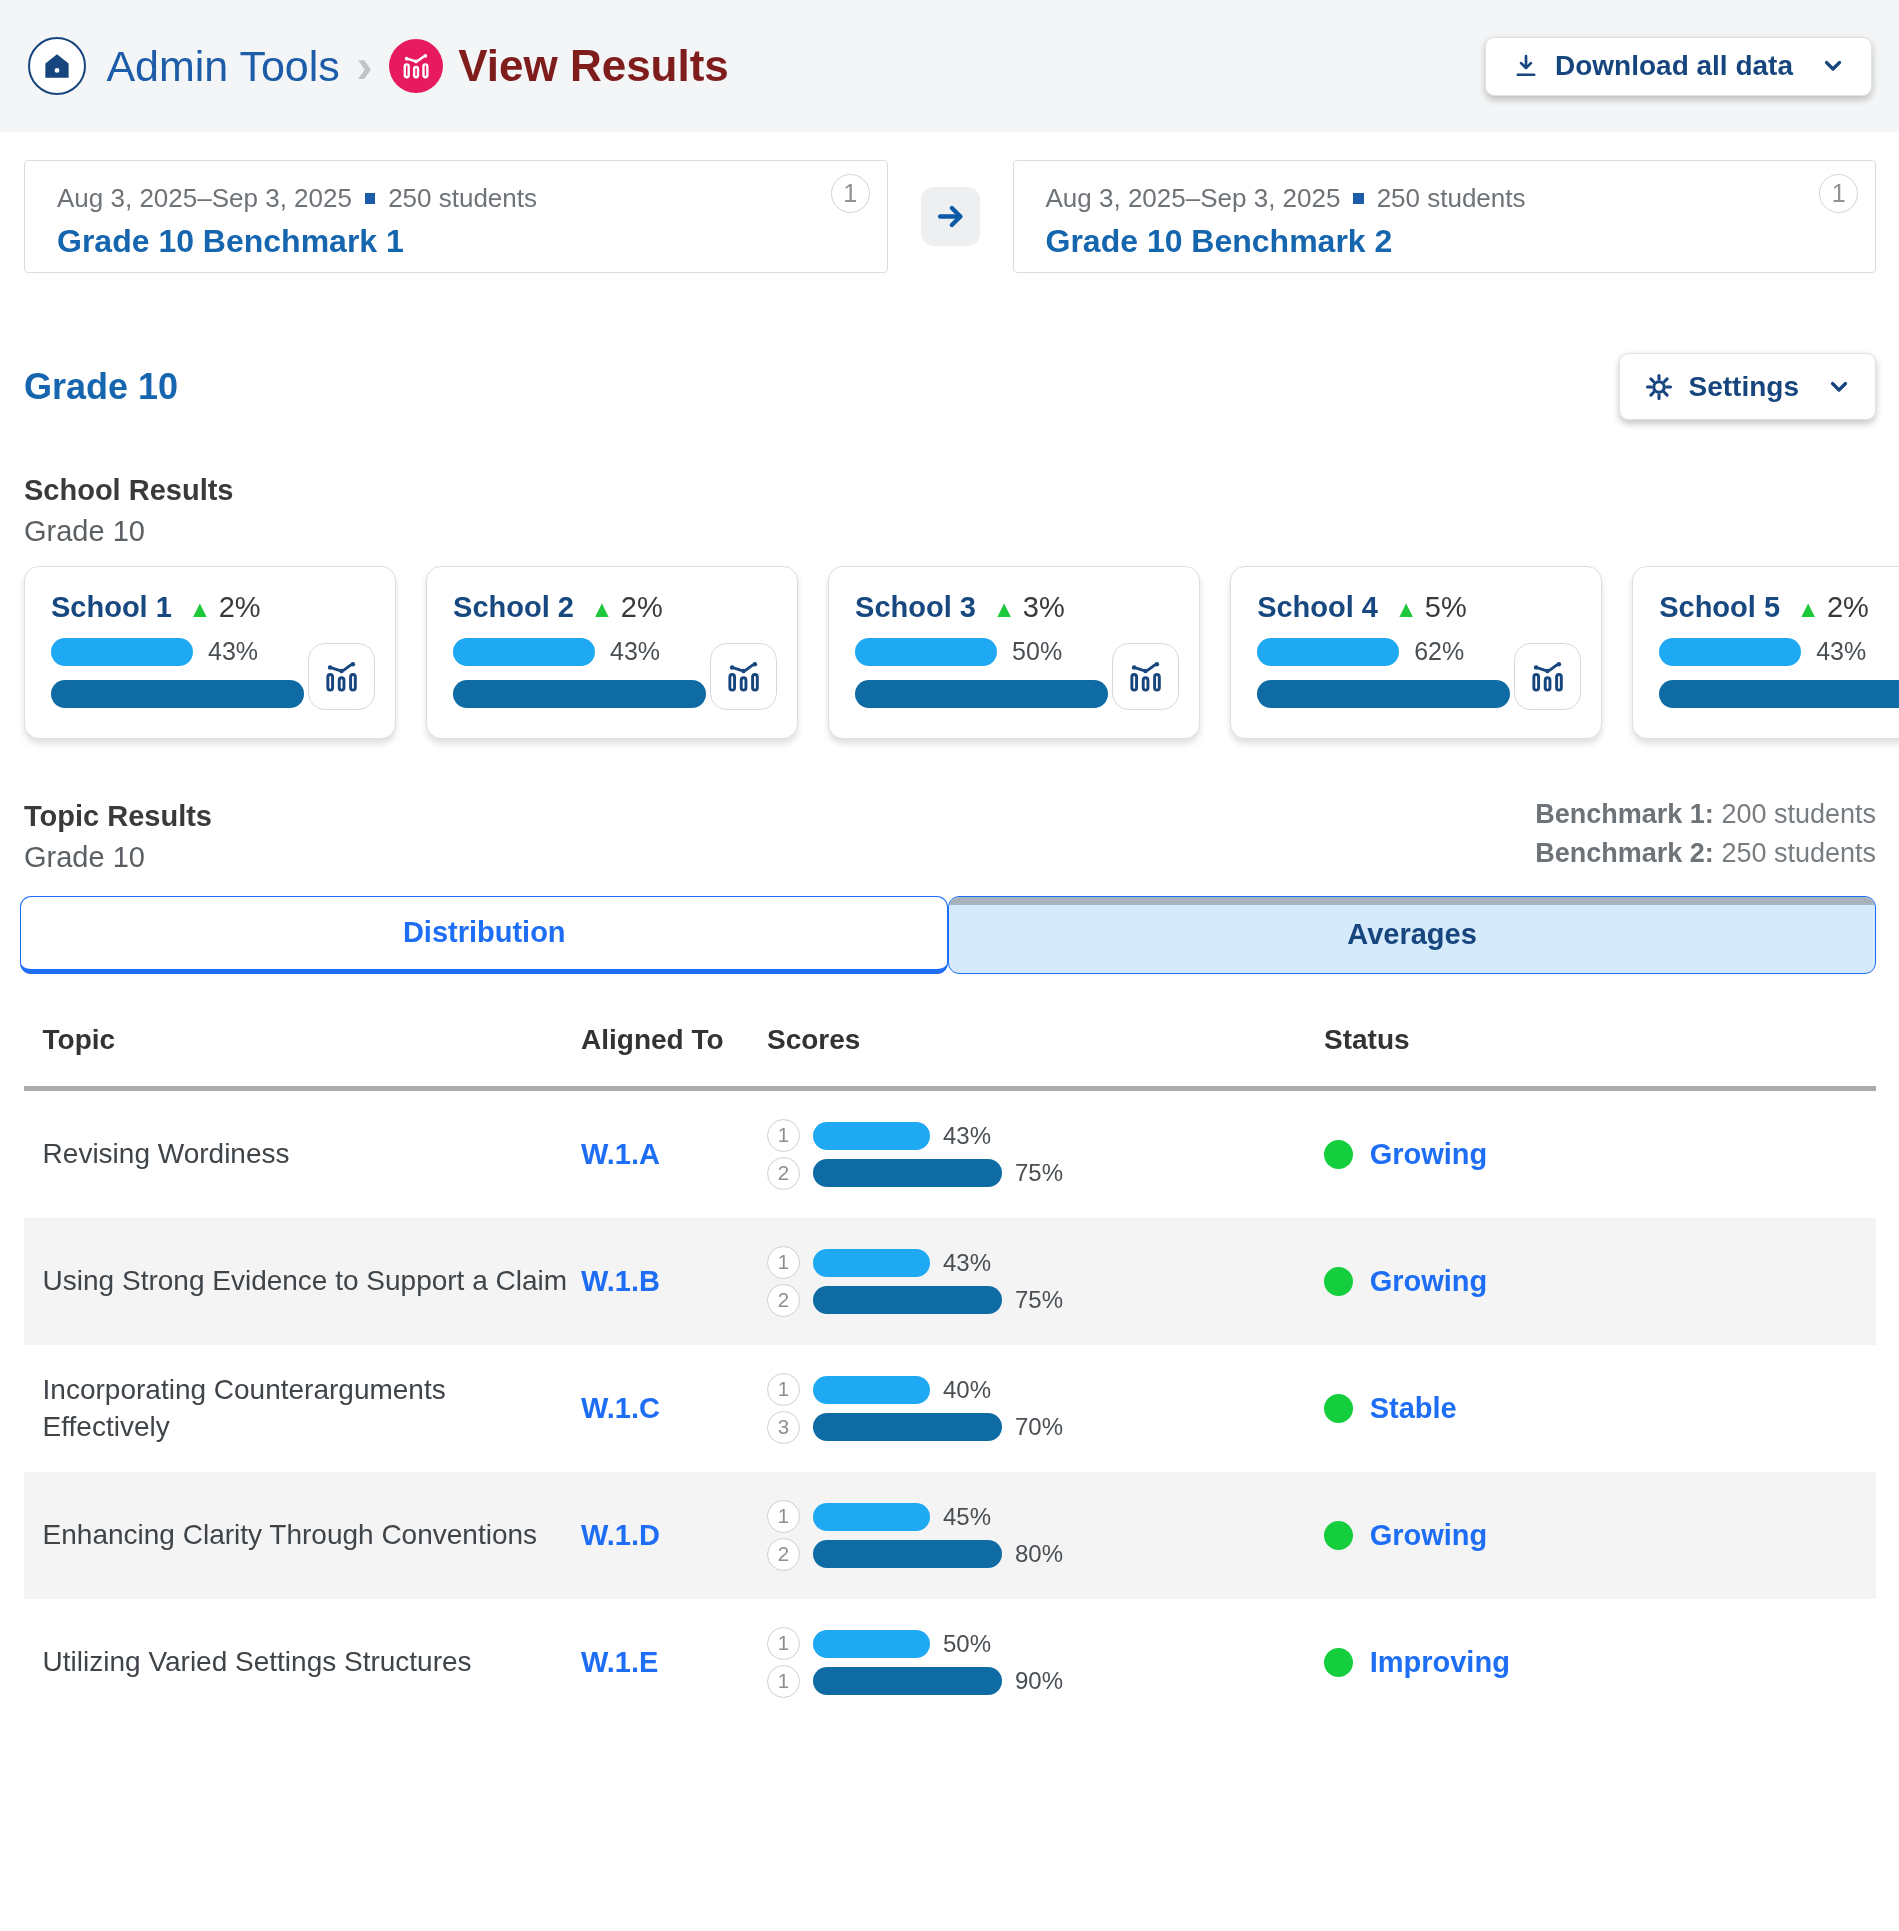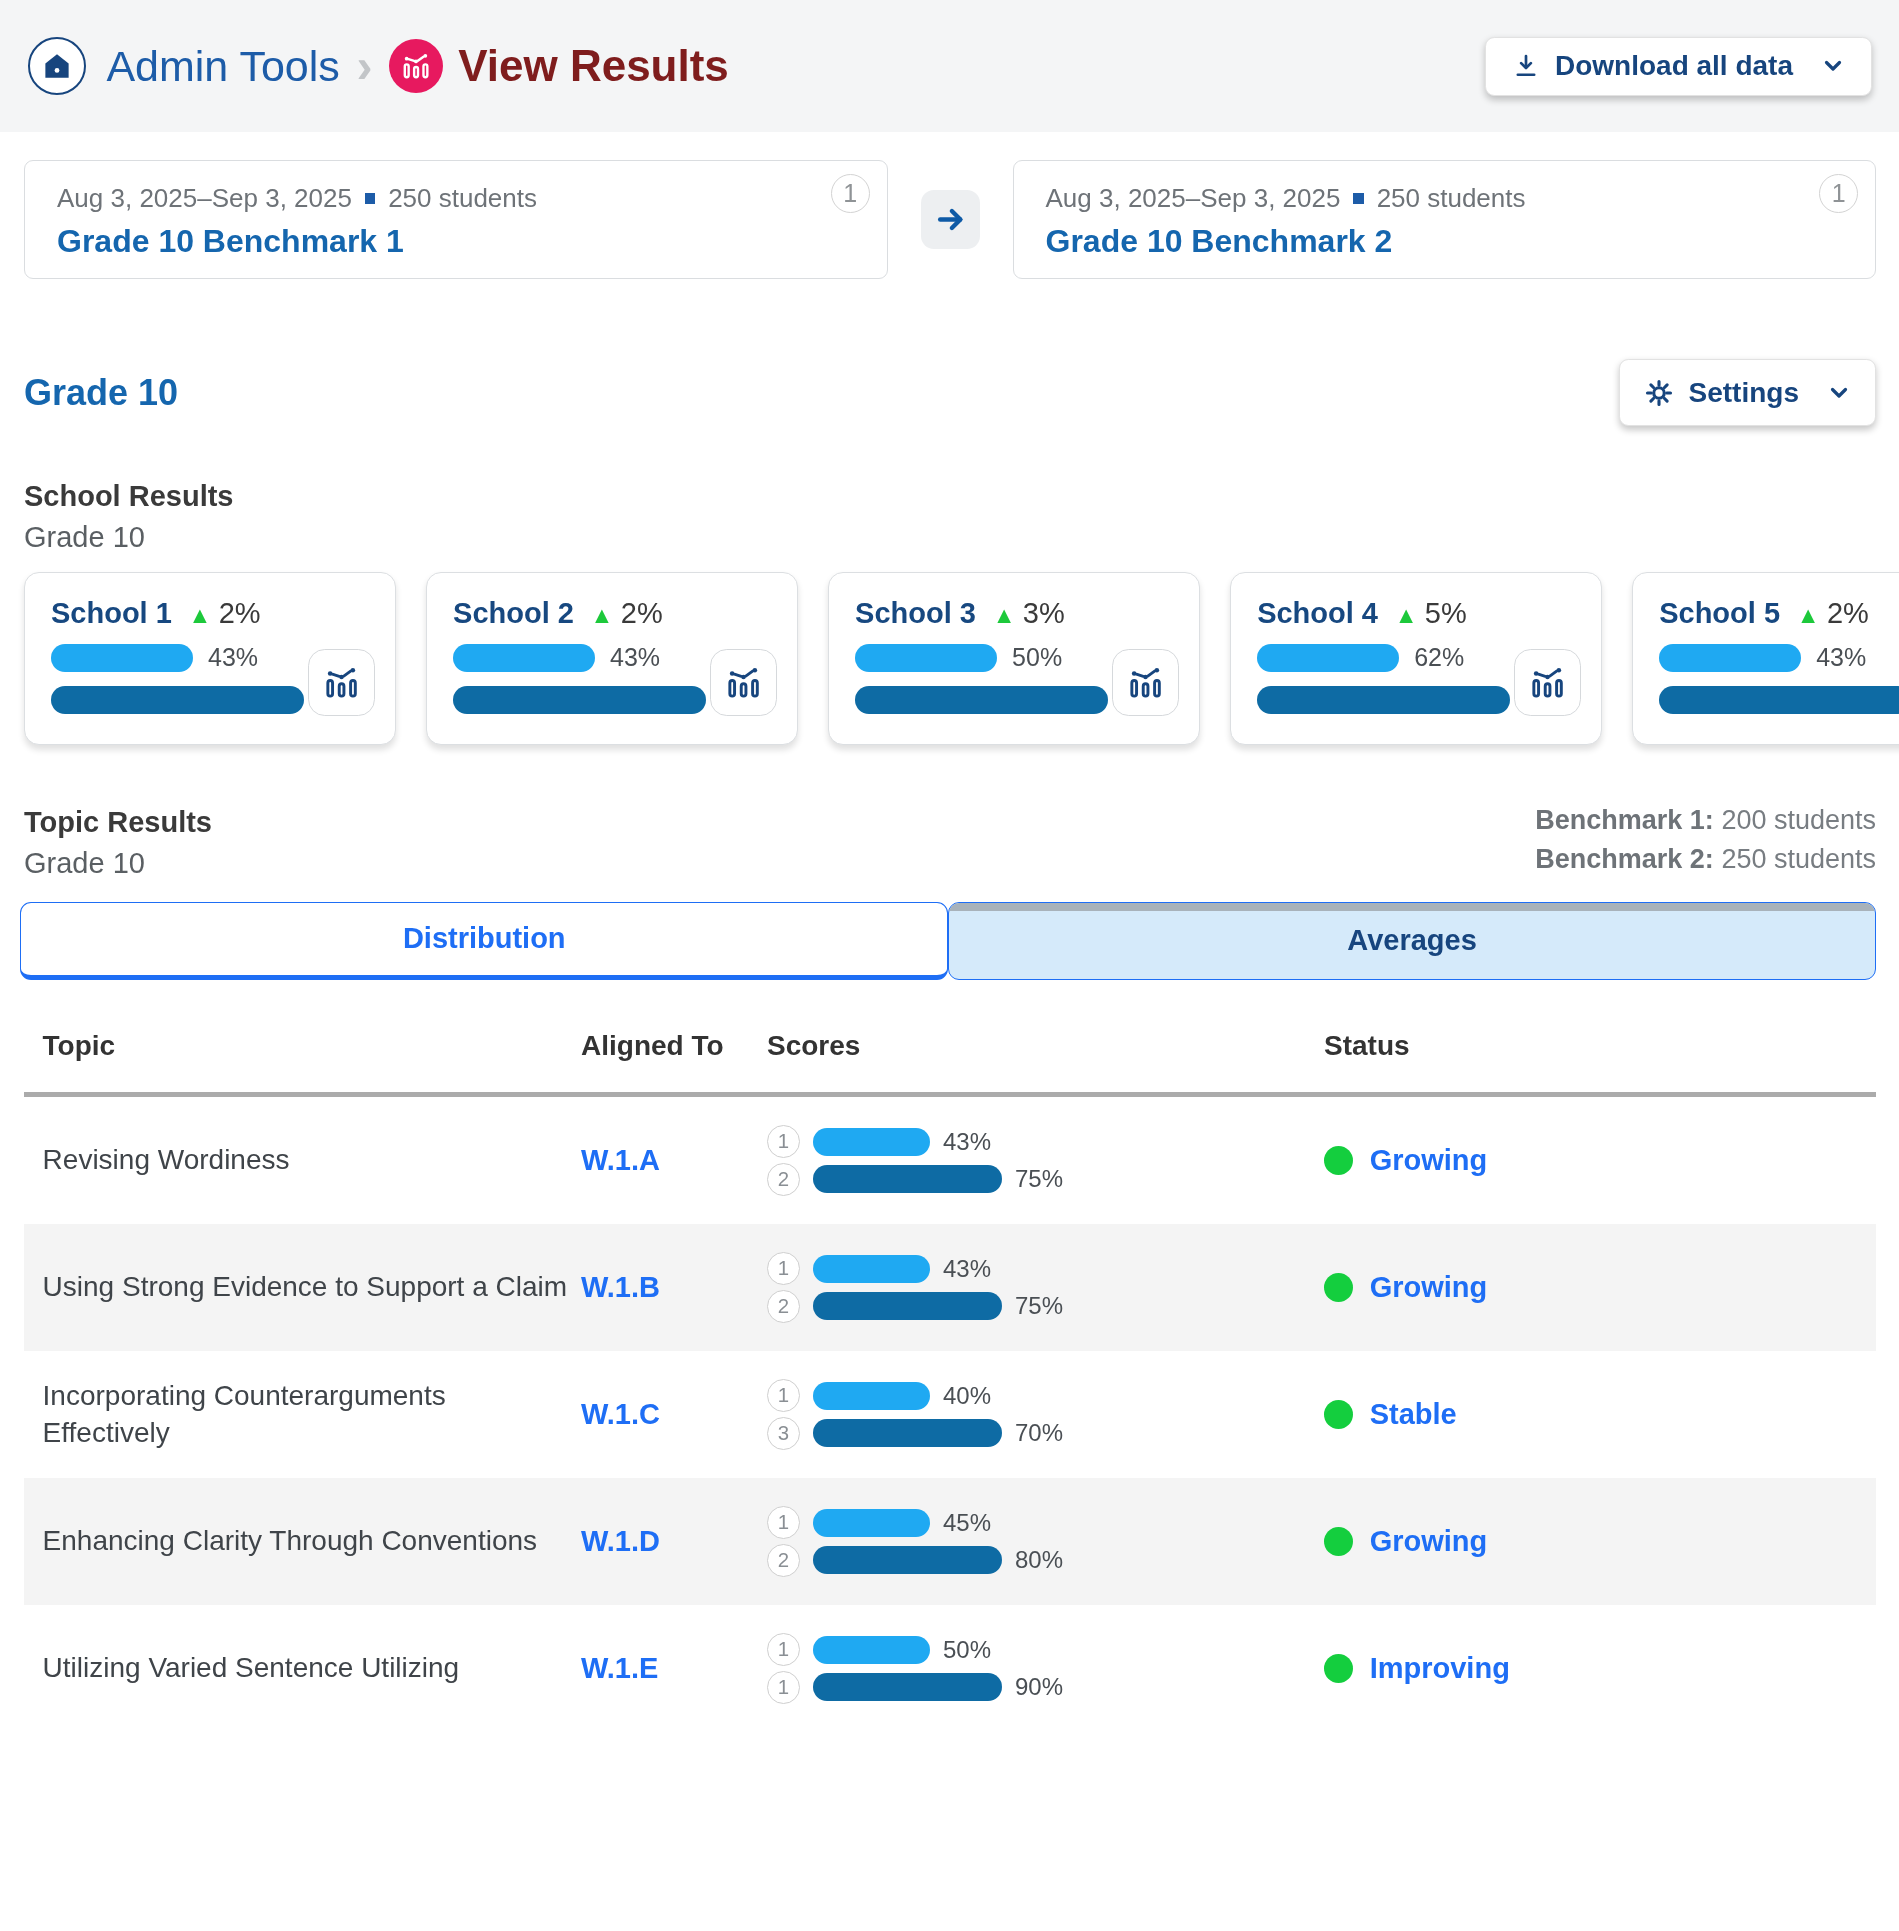--- a/index.html
+++ b/index.html
@@ -15,22 +15,22 @@
   .pink-badge { width:54px; height:54px; border-radius:50%; background:#e7195f; color:#fff;
     display:flex; align-items:center; justify-content:center; margin-right:15px; flex:0 0 auto; }
   .page-title { font-size:44px; font-weight:bold; color:#7f1d1d; }
   .btn { display:flex; align-items:center; gap:15px; background:#fff; border:0.9px solid #e2e2e2;
     border-radius:9.3px; box-shadow:0 3.7px 7.4px rgba(0,0,0,.22); color:#17457e; font-weight:bold; cursor:pointer; }
   .download-btn { margin-left:auto; height:59px; padding:0 26px; font-size:28px; }
   .btn .chev { margin-left:13px; }
 
   
   .compare { display:flex; margin:28px 24px 0; }
-  .bm-card { flex:1; position:relative; border:1.9px solid #dadde0; border-radius:9px;
-    padding:22px 32px 18px; background:#fff; cursor:pointer; }
+  .bm-card { flex:1; position:relative; border:1.9px solid #dadde0; border-radius:4px;
+    padding:22px 32px 12px; background:#fff; cursor:pointer; }
   .bm-dates { font-size:26px; color:#6e7378; display:flex; align-items:center; }
   .sq-sep { display:inline-block; width:10.2px; height:10.2px; background:#1d5ca8; margin:0 13px; }
   .bm-title { font-size:32px; font-weight:bold; color:#1566ae; margin-top:9.3px; }
   .num-badge { position:absolute; top:13px; right:16.7px; width:39px; height:39px; border:1.9px solid #d3d3d3;
     border-radius:50%; color:#8f9396; font-size:25px; display:flex; align-items:center; justify-content:center; }
   .arrow-btn { align-self:center; width:59px; height:59px; margin:0 33px; background:#edeff1;
     border-radius:13px; display:flex; align-items:center; justify-content:center; color:#0e5aa6;
     border:none; cursor:pointer; flex:0 0 auto; }
 
   
@@ -444,21 +444,21 @@
           <span class="score-label">80%</span>
         </div>
     </div>
     <div class="col-status status-cell">
         <span class="status-dot"></span>
         <span class="status-link">Growing</span>
       </div>
   </div>
 
   <div class="trow">
-    <div class="col-topic topic-text">Utilizing Varied Sentence Utilizing</div>
+    <div class="col-topic topic-text">Utilizing Varied Settings Structures</div>
     <div class="col-align"><span class="align-link">W.1.E</span></div>
     <div class="col-scores">
       <div class="score-line">
           <span class="score-badge">1</span>
           <div class="tbar light"></div>
           <span class="score-label">50%</span>
         </div>
       <div class="score-line">
           <span class="score-badge">1</span>
           <div class="tbar dark"></div>

